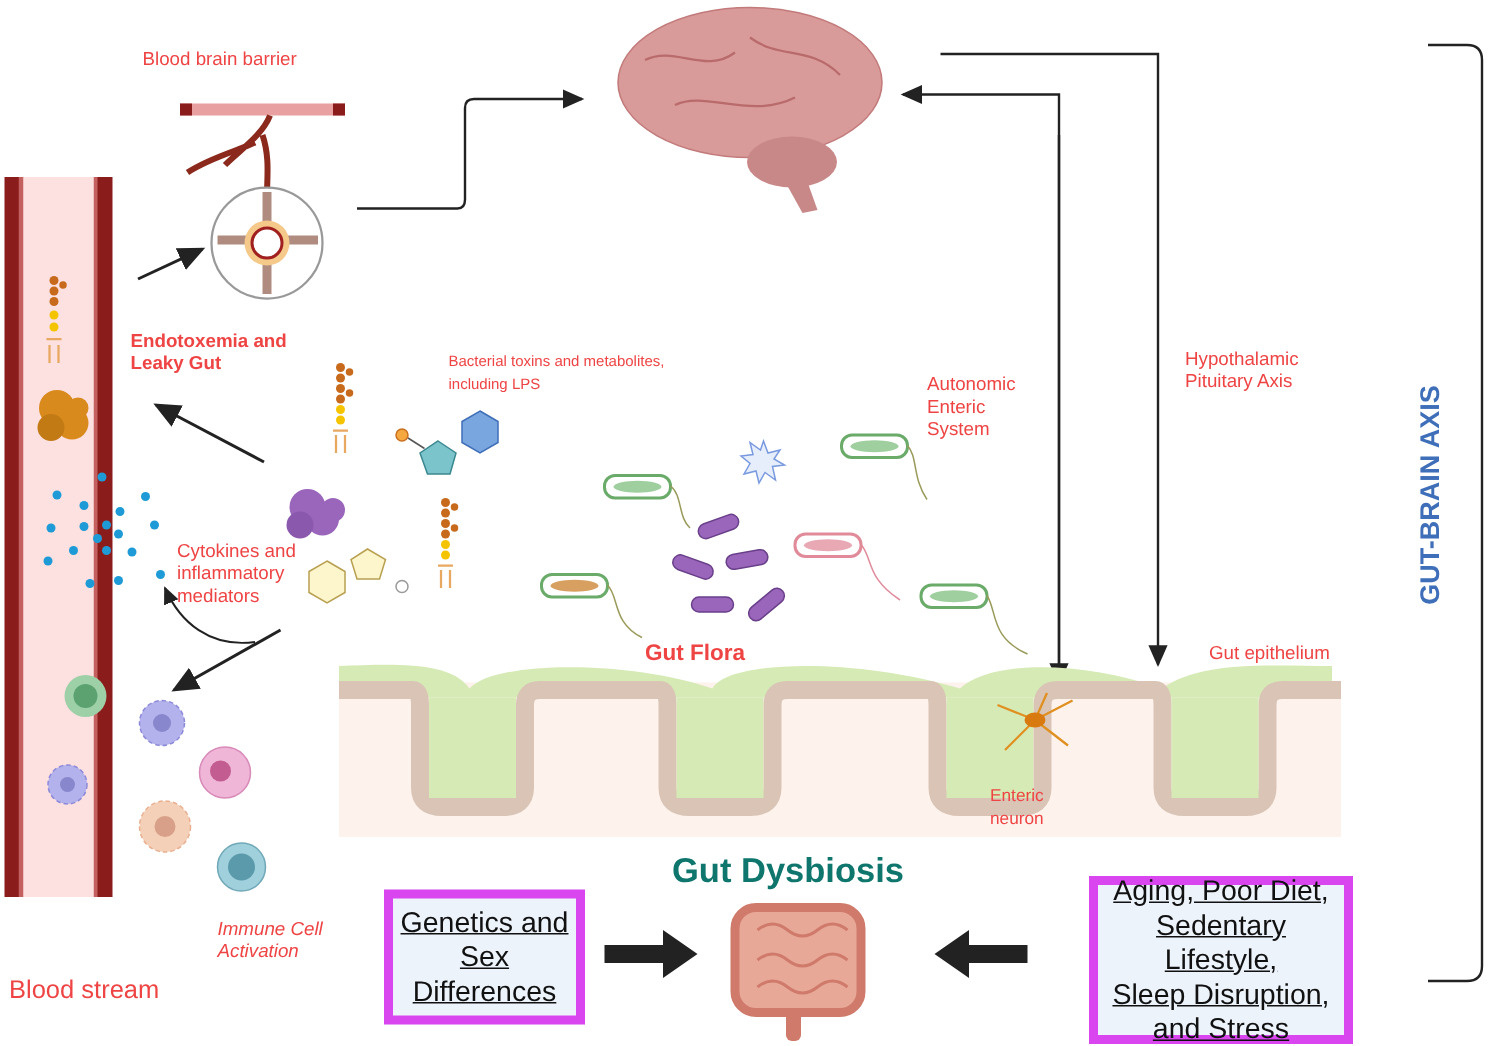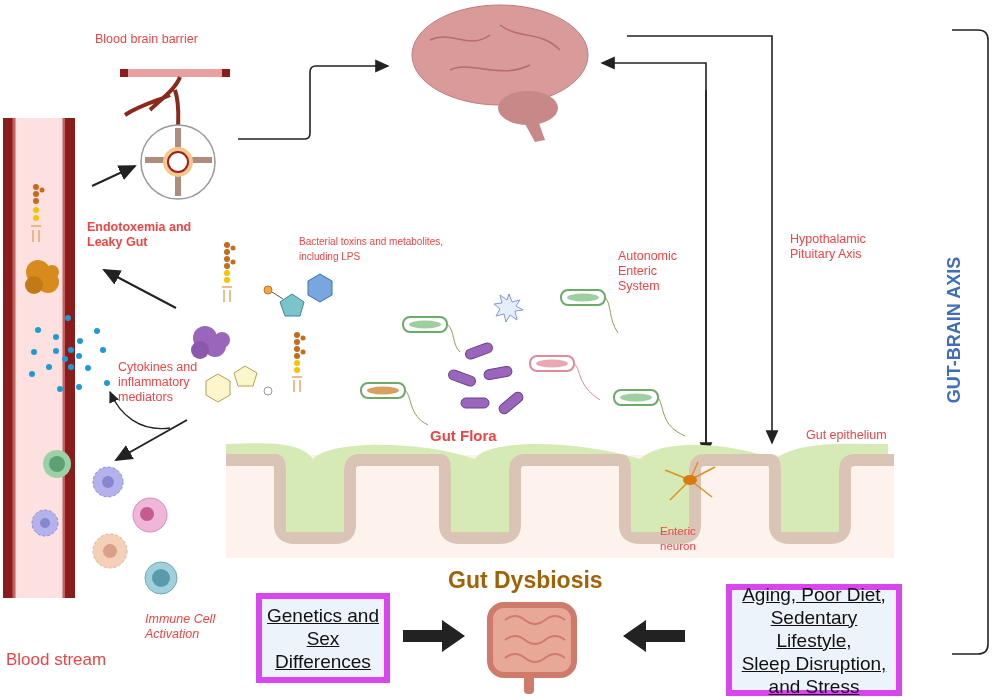--- a/index.html
+++ b/index.html
@@ -236,21 +236,21 @@
 <div class="lbl" style="left:806px;top:428px;">Gut epithelium</div>
 <div class="lbl" style="left:660px;top:524px;font-size:11.5px;line-height:15px;">
   <div>Enteric</div>
   <div>neuron</div>
 </div>
 <div class="lbl" style="left:145px;top:612px;font-style:italic;">
   <div>Immune Cell</div>
   <div>Activation</div>
 </div>
 <div class="lbl" style="left:6px;top:650px;font-size:17px;line-height:20px;">Blood stream</div>
-<div class="lbl" style="left:448px;top:566px;font-size:23px;line-height:28px;font-weight:bold;color:#a16207;">Gut Dysbiosis</div>
+<div class="lbl" style="left:448px;top:566px;font-size:23px;line-height:28px;font-weight:bold;color:#0f766e;">Gut Dysbiosis</div>
 <div class="abs" style="left:904px;top:250px;width:100px;height:160px;">
   <div style="position:absolute;left:50px;top:80px;transform:translate(-50%,-50%) rotate(-90deg);white-space:nowrap;font-weight:bold;font-size:18px;color:#3f6fb8;">GUT-BRAIN AXIS</div>
 </div>
 
 <div class="box" style="left:256px;top:593px;width:122px;height:78px;">
   <div>
     <div>Genetics and</div>
     <div>Sex</div>
     <div>Differences</div>
   </div>

